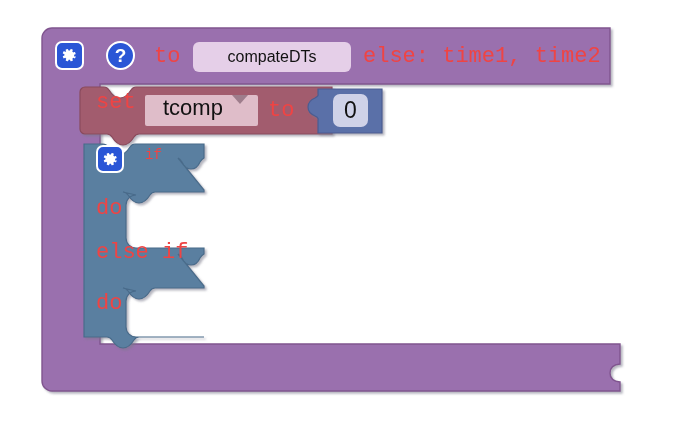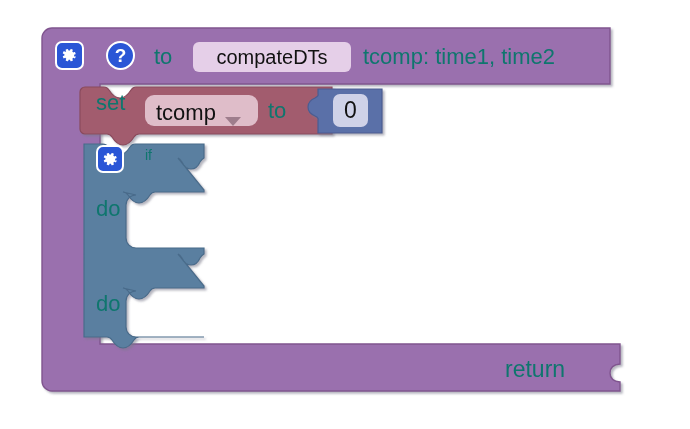--- a/index.html
+++ b/index.html
@@ -37,23 +37,23 @@
     position: absolute;
     left: 0; top: 0;
     width: 690px;
     height: 429px;
     pointer-events: none;
   }
   .overlay > * { pointer-events: auto; }
 
   .lbl {
     position: absolute;
-    color: #0f766e;
+    color: #ef4444;
     white-space: nowrap;
-    font-family: Liberation Sans, sans-serif;
+    font-family: Liberation Mono, monospace;
   }
 
   
   .gear-btn {
     position: absolute;
     background: #2a56d6;
     border: 2px solid #ffffff;
     border-radius: 7px;
     box-sizing: border-box;
     display: flex;
@@ -85,26 +85,26 @@
     align-items: center;
     justify-content: center;
     box-sizing: border-box;
     font-family: "Liberation Sans", sans-serif;
   }
 
   
   .dropdown-field {
     position: absolute;
     background: #dfbdc9;
-    border-radius: 9px;
+    border-radius: 2px;
     color: #111111;
     display: flex;
-    align-items: flex-end;
-    box-sizing: border-box;
-    padding: 0 8px 0 11px;
+    align-items: flex-start;
+    box-sizing: border-box;
+    padding: 0 8px 0 18px;
     font-family: "Liberation Sans", sans-serif;
   }
   .dropdown-caret {
     width: 0; height: 0;
     margin-left: 9px;
     border-left: 8px solid transparent;
     border-right: 8px solid transparent;
     border-top: 9px solid #9e7d8c;
   }
 
@@ -250,23 +250,23 @@
         <path fill="#ffffff" d="M20.2 13.6l-1.7-.6a6.9 6.9 0 0 0 0-2l1.7-.6a.8.8 0 0 0 .5-1l-.8-2a.8.8 0 0 0-1-.4l-1.6.7a7.3 7.3 0 0 0-1.4-1.4l.7-1.6a.8.8 0 0 0-.4-1l-2-.8a.8.8 0 0 0-1 .5l-.6 1.7a6.9 6.9 0 0 0-2 0l-.6-1.7a.8.8 0 0 0-1-.5l-2 .8a.8.8 0 0 0-.4 1l.7 1.6A7.3 7.3 0 0 0 6 6.7l-1.6-.7a.8.8 0 0 0-1 .4l-.8 2a.8.8 0 0 0 .5 1l1.7.6a6.9 6.9 0 0 0 0 2l-1.7.6a.8.8 0 0 0-.5 1l.8 2a.8.8 0 0 0 1 .4l1.6-.7c.4.5.9 1 1.4 1.4l-.7 1.6a.8.8 0 0 0 .4 1l2 .8a.8.8 0 0 0 1-.5l.6-1.7a6.9 6.9 0 0 0 2 0l.6 1.7a.8.8 0 0 0 1 .5l2-.8a.8.8 0 0 0 .4-1l-.7-1.6c.5-.4 1-.9 1.4-1.4l1.6.7a.8.8 0 0 0 1-.4l.8-2a.8.8 0 0 0-.5-1z"></path>
       </svg>
     </div>
 
     <div class="help-btn" style="left:106px; top:41px; width:29px; height:29px; font-size:19px; line-height:1;">
       <span>?</span>
     </div>
 
     <div class="lbl" style="left:154px; top:44px; font-size:22px;">to</div>
 
-    <div class="name-field" style="left:193px; top:42px; width:158px; height:30px; font-size:20px;">compateDTs</div>
-
-    <div class="lbl" style="left:363px; top:44px; font-size:22px;">tcomp: time1, time2</div>
+    <div class="name-field" style="left:193px; top:42px; width:158px; height:30px; font-size:16px;">compateDTs</div>
+
+    <div class="lbl" style="left:363px; top:44px; font-size:22px;">else: time1, time2</div>
 
     <div class="lbl" style="left:96px; top:90px; font-size:22px;">set</div>
 
     <div class="dropdown-field" style="left:145px; top:95px; width:113px; height:31px; font-size:22px;">
       <span>tcomp</span>
       <span class="dropdown-caret"></span>
     </div>
 
     <div class="lbl" style="left:268px; top:98px; font-size:22px;">to</div>
 
@@ -276,19 +276,19 @@
       <svg width="17" height="17" viewBox="0 0 24 24">
         <path fill="#ffffff" d="M12 8.2a3.8 3.8 0 1 0 0 7.6 3.8 3.8 0 0 0 0-7.6zm0 5.6a1.8 1.8 0 1 1 0-3.6 1.8 1.8 0 0 1 0 3.6z"></path>
         <path fill="#ffffff" d="M20.2 13.6l-1.7-.6a6.9 6.9 0 0 0 0-2l1.7-.6a.8.8 0 0 0 .5-1l-.8-2a.8.8 0 0 0-1-.4l-1.6.7a7.3 7.3 0 0 0-1.4-1.4l.7-1.6a.8.8 0 0 0-.4-1l-2-.8a.8.8 0 0 0-1 .5l-.6 1.7a6.9 6.9 0 0 0-2 0l-.6-1.7a.8.8 0 0 0-1-.5l-2 .8a.8.8 0 0 0-.4 1l.7 1.6A7.3 7.3 0 0 0 6 6.7l-1.6-.7a.8.8 0 0 0-1 .4l-.8 2a.8.8 0 0 0 .5 1l1.7.6a6.9 6.9 0 0 0 0 2l-1.7.6a.8.8 0 0 0-.5 1l.8 2a.8.8 0 0 0 1 .4l1.6-.7c.4.5.9 1 1.4 1.4l-.7 1.6a.8.8 0 0 0 .4 1l2 .8a.8.8 0 0 0 1-.5l.6-1.7a6.9 6.9 0 0 0 2 0l.6 1.7a.8.8 0 0 0 1 .5l2-.8a.8.8 0 0 0 .4-1l-.7-1.6c.5-.4 1-.9 1.4-1.4l1.6.7a.8.8 0 0 0 1-.4l.8-2a.8.8 0 0 0-.5-1z"></path>
       </svg>
     </div>
 
     <div class="lbl" style="left:145px; top:147px; font-size:14px;">if</div>
 
     <div class="lbl" style="left:96px; top:196px; font-size:22px;">do</div>
 
+    <div class="lbl" style="left:96px; top:240px; font-size:22px;">else if</div>
 
     <div class="lbl" style="left:96px; top:291px; font-size:22px;">do</div>
 
-    <div class="lbl" style="left:505px; top:356px; font-size:23px;">return</div>
 
   </div>
 </div>
 
 </body></html>

